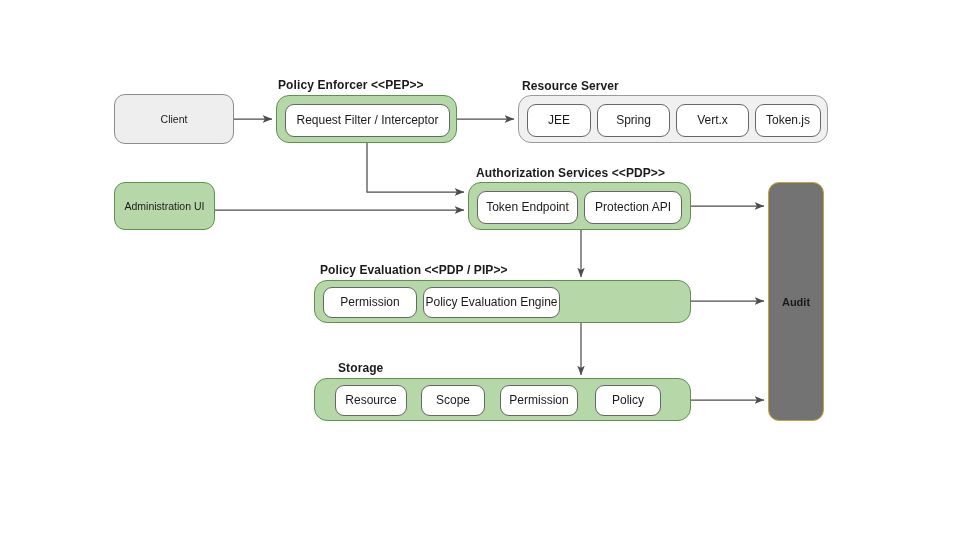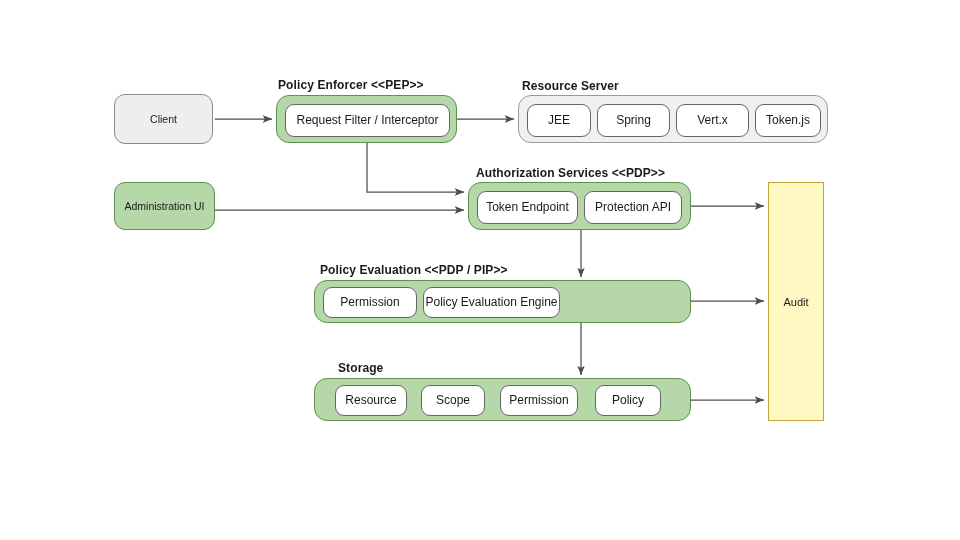--- a/index.html
+++ b/index.html
@@ -65,25 +65,25 @@
     border-radius:9px;
     display:flex;align-items:center;justify-content:center;
     font-size:12px;
     color:#1a1a1a;
     text-align:center;
     white-space:nowrap;
   }
 
   
   .box-audit{
-    background:#fef9c3;
+    background:#737373;
     border:1.3px solid #c6a23a;
-    border-radius:0;
+    border-radius:11px;
     font-size:11px;
-    font-weight:normal;
+    font-weight:bold;
     color:#1a1a1a;
   }
 </style>
 </head>
 <body>
 
 <div id="canvas">
 
   <svg class="svg-layer" viewBox="0 0 960 540">
     <defs>
@@ -106,21 +106,21 @@
       <path d="M581,230 L581,277" marker-end="url(#ah)"></path>
 
       <path d="M691,301 L764,301" marker-end="url(#ah)"></path>
 
       <path d="M581,323 L581,375" marker-end="url(#ah)"></path>
 
       <path d="M691,400 L764,400" marker-end="url(#ah)"></path>
     </g>
   </svg>
 
-  <div class="node box-grey" style="left:114px;top:94px;width:99px;height:50px;">
+  <div class="node box-grey" style="left:114px;top:94px;width:120px;height:50px;">
     <span>Client</span>
   </div>
 
   <div class="grp-label" style="left:278px;top:78px;">Policy Enforcer &lt;&lt;PEP&gt;&gt;</div>
   <div class="node cont-green" style="left:276px;top:95px;width:181px;height:48px;">
     <div class="chip" style="left:8px;top:7.5px;width:165px;height:33px;">Request Filter / Interceptor</div>
   </div>
 
   <div class="grp-label" style="left:522px;top:79px;">Resource Server</div>
   <div class="node cont-grey" style="left:518px;top:95px;width:310px;height:48px;">

